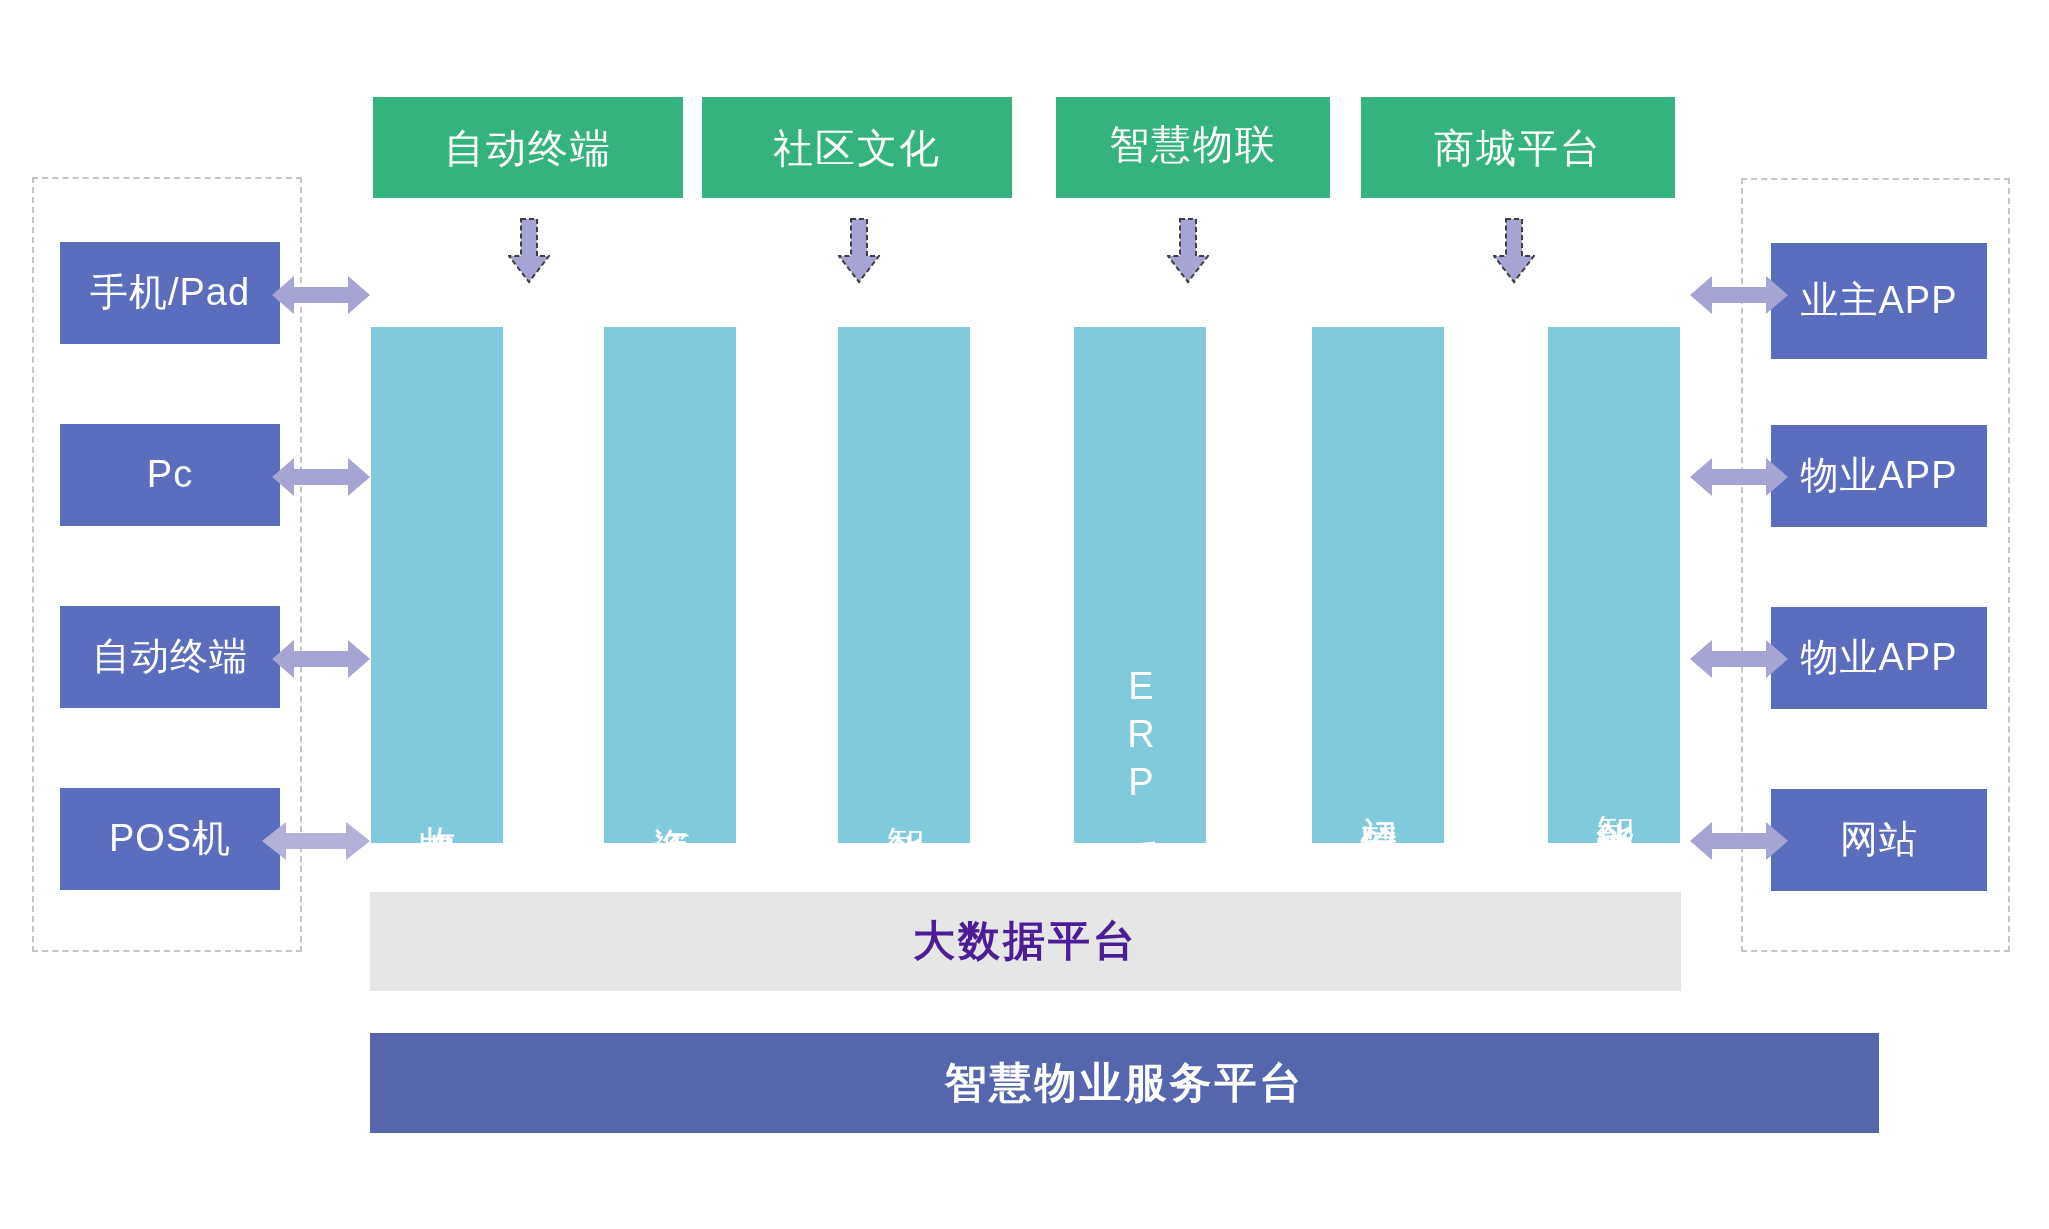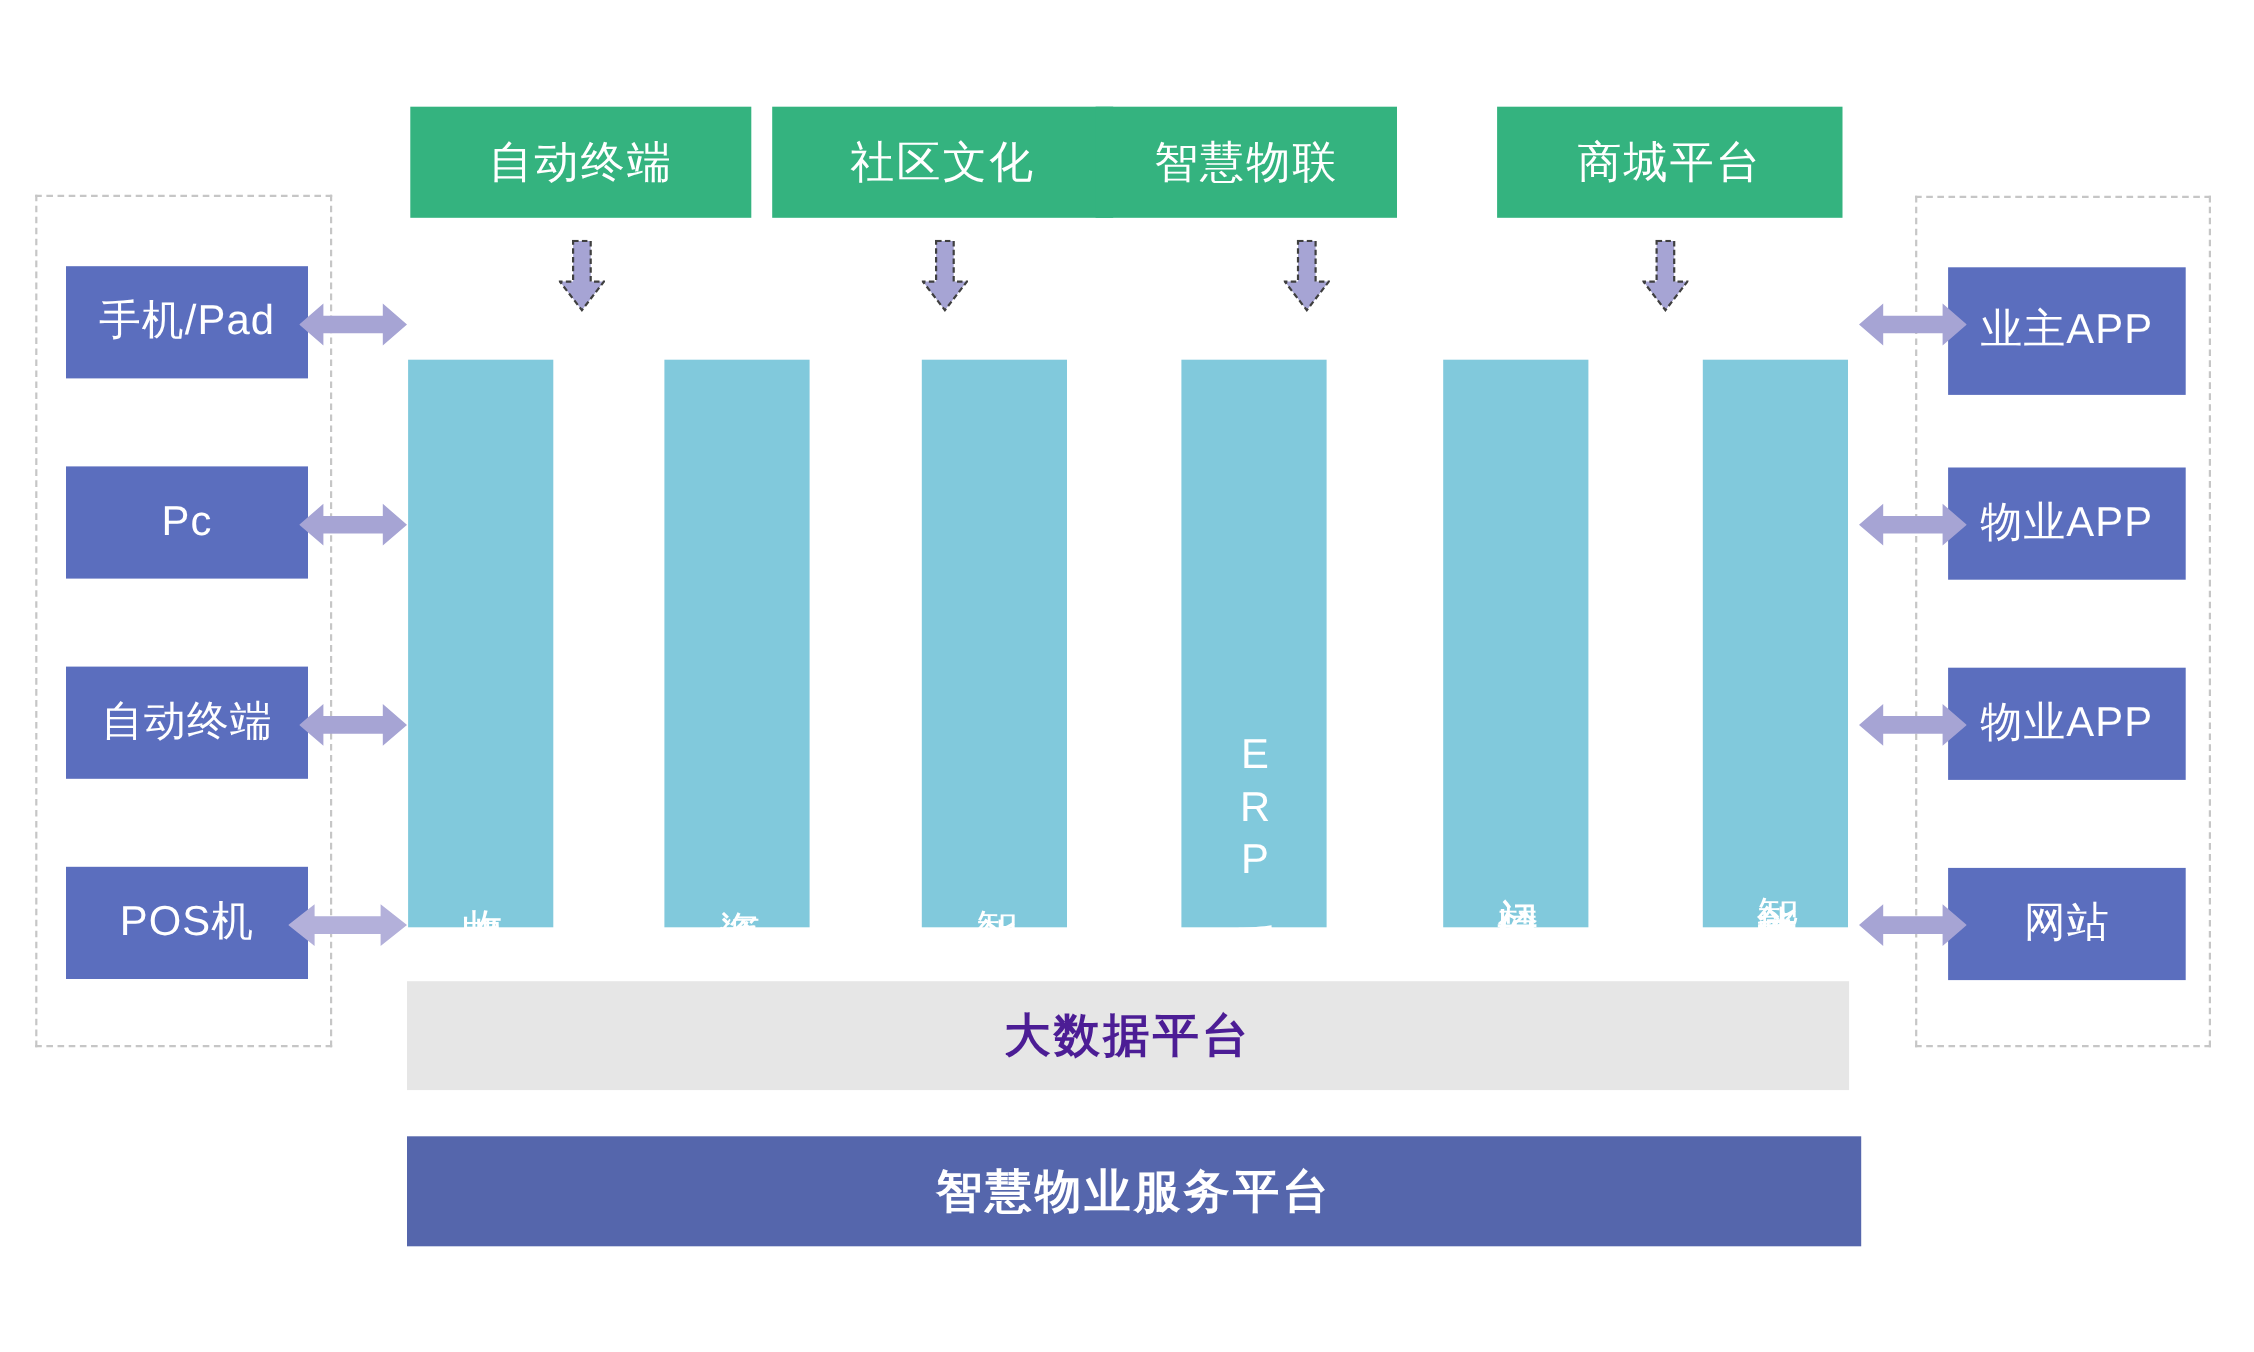--- a/index.html
+++ b/index.html
@@ -88,21 +88,21 @@
   <div class="dashed-frame" style="left:32px; top:177px; width:270px; height:775px;"></div>
 
   <div class="dashed-frame" style="left:1741px; top:178px; width:269px; height:774px;"></div>
 
   <div class="box green-box" style="left:373px; top:97px; width:310px; height:101px;">
     <span>自动终端</span>
   </div>
   <div class="box green-box" style="left:702px; top:97px; width:310px; height:101px;">
     <span>社区文化</span>
   </div>
-  <div class="box green-box" style="left:996px; top:97px; width:274px; height:101px;">
+  <div class="box green-box" style="left:1056px; top:97px; width:274px; height:101px;font-family:Liberation Mono, monospace;">
     <span>智慧物联</span>
   </div>
   <div class="box green-box" style="left:1361px; top:97px; width:314px; height:101px;">
     <span>商城平台</span>
   </div>
 
   <div class="down-arrow" style="left:508px; top:218px; width:42px; height:66px;">
     <svg width="42" height="66" viewBox="0 0 42 66">
       <path d="M13 1 H29 V38 H41 L21 64 L1 38 H13 Z" fill="#a6a4d4" stroke="#3f3f3f" stroke-width="2" stroke-dasharray="5,3"></path>
     </svg>
@@ -207,17 +207,17 @@
   <div class="lr-arrow" style="left:1690px; top:819px; width:98px; height:44px;">
     <svg width="98" height="44" viewBox="0 0 98 44">
       <path d="M0 22 L22 3 V14 H76 V3 L98 22 L76 41 V30 H22 V41 Z" fill="#a6a4d4"></path>
     </svg>
   </div>
 
   <div class="box gray-bar" style="left:370px; top:892px; width:1311px; height:99px;">
     <span>大数据平台</span>
   </div>
 
-  <div class="box blue-bar" style="left:370px; top:1033px; width:1322px; height:100px;">
+  <div class="box blue-bar" style="left:370px; top:1033px; width:1509px; height:100px;">
     <span>智慧物业服务平台</span>
   </div>
 
 </div>
 
 </body></html>

